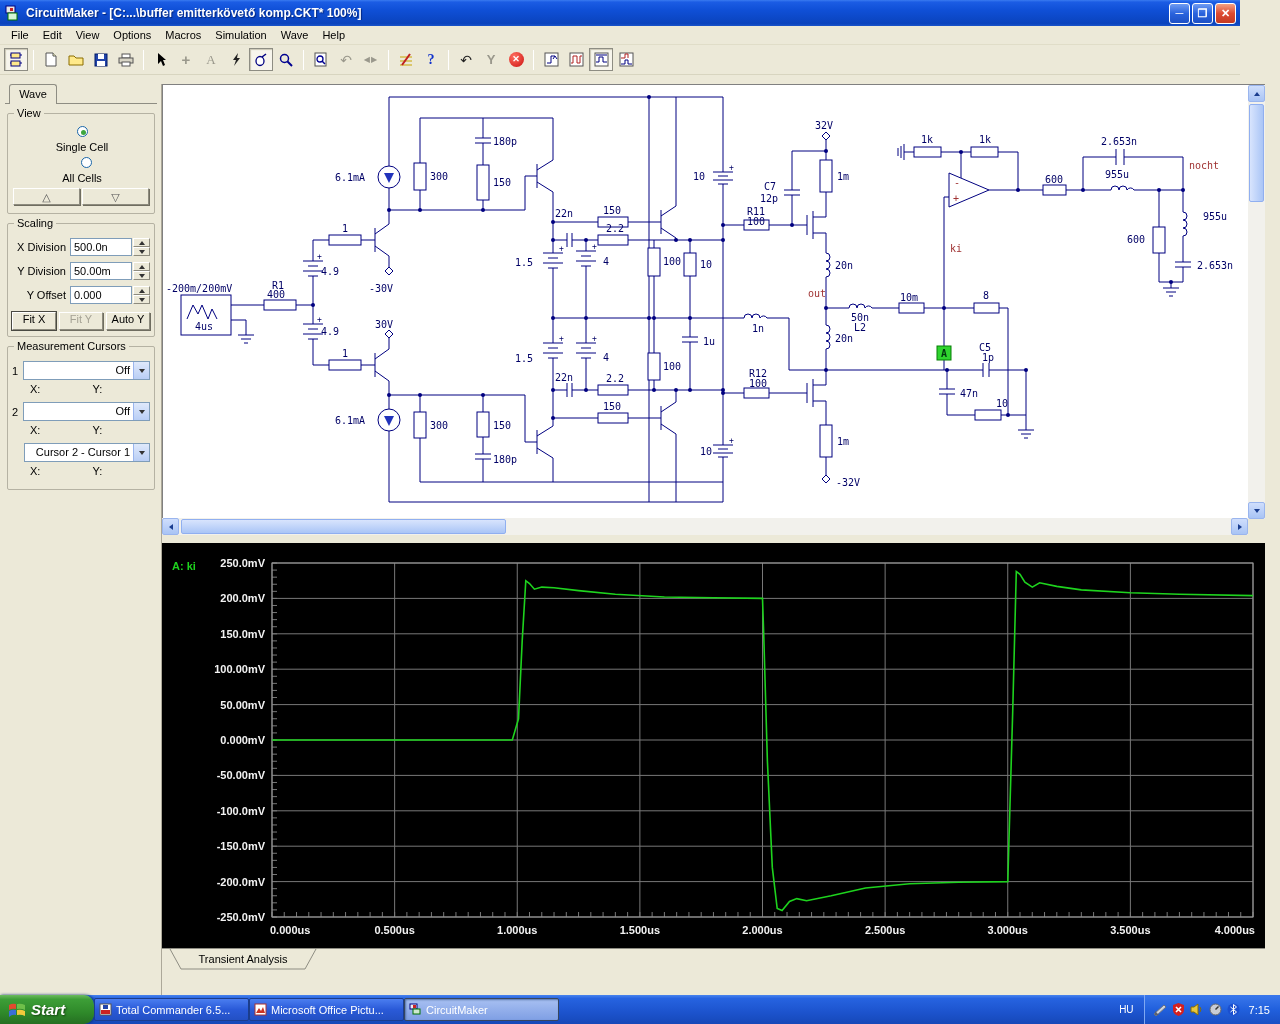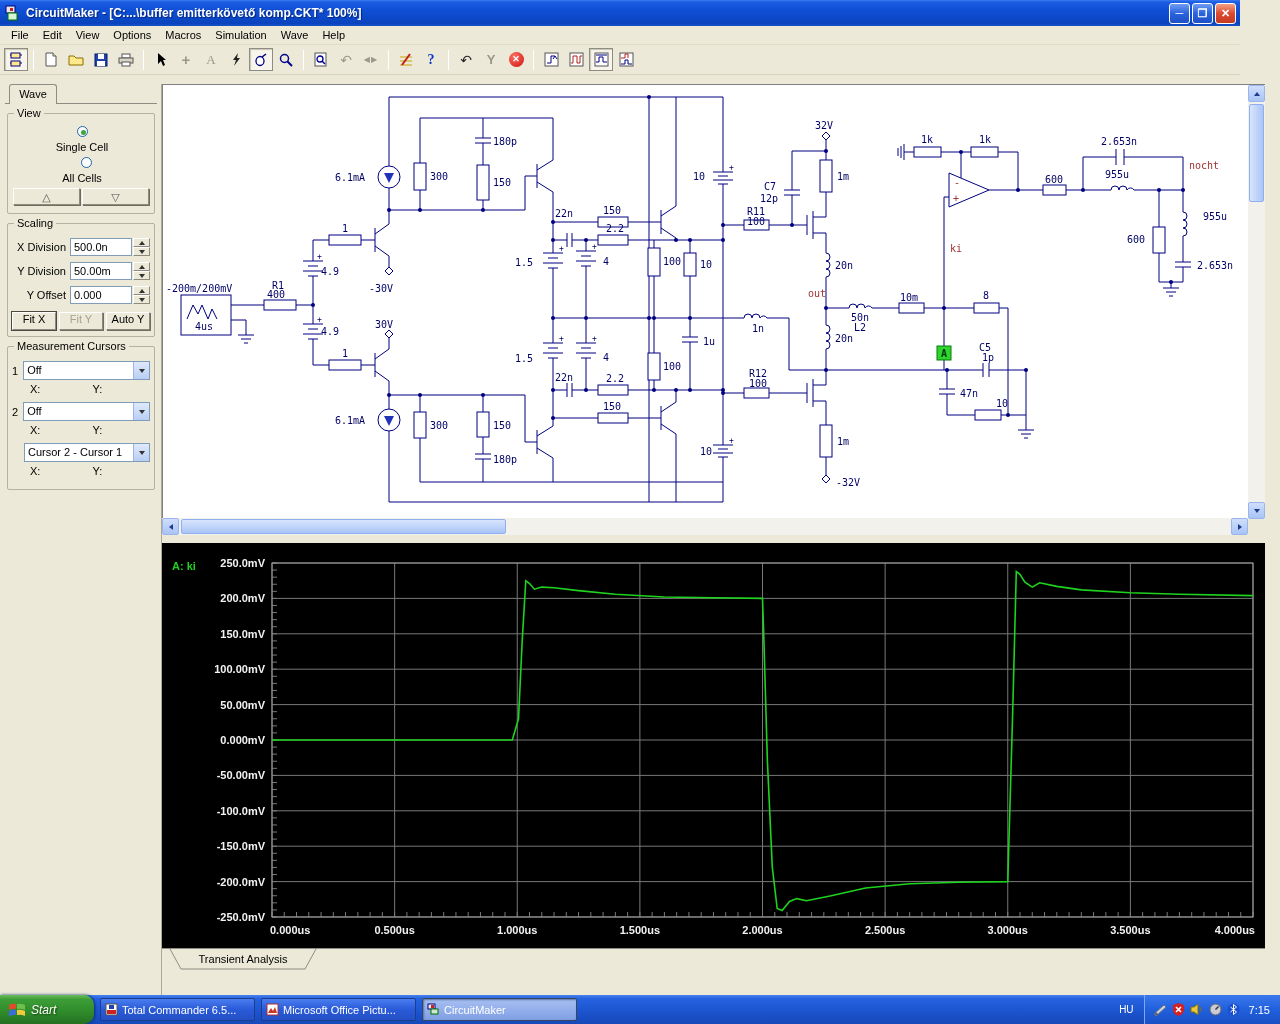--- a/index.html
+++ b/index.html
@@ -48,21 +48,21 @@
   .spin { width:17px; height:18px; margin-left:1px; display:flex; flex-direction:column; }
   .spin div { flex:1; background:#ece9d8; border:1px solid; border-color:#fff #8d8b7e #8d8b7e #fff; display:flex; align-items:center; justify-content:center; }
   .tri-u { width:0;height:0;border-left:3px solid transparent;border-right:3px solid transparent;border-bottom:4px solid #333; }
   .tri-d { width:0;height:0;border-left:3px solid transparent;border-right:3px solid transparent;border-top:4px solid #333; }
   .fitrow { display:flex; gap:3px; margin-top:8px; }
   .fitrow .btn3d { flex:1; height:18px; padding-top:0; }
   .fitrow .def { outline:1px solid #4a4a43; }
   .fitrow .dis { color:#a5a294; }
   .crow { display:flex; align-items:center; margin:7px 0 2px 0; font-size:11px; gap:5px; }
   .combo { flex:1; height:19px; border:1px solid #7f9db9; background:#fff; display:flex; }
-  .combo .val { flex:1; font-size:11px; padding:2px 3px; white-space:nowrap; overflow:hidden; }
+  .combo .val { flex:1; font-size:11px; padding:2px 3px; white-space:nowrap; overflow:hidden;text-align:right; }
   .combo .drop { width:16px; background:linear-gradient(180deg,#dfe9fb,#b9cef5); border-left:1px solid #9ab5ee; display:flex; align-items:center; justify-content:center; }
   .xyrow { display:flex; font-size:11px; margin:3px 0 6px 18px; gap:52px; }
 
   
   .rightarea { flex:1; display:flex; flex-direction:column; }
   .schemwrap { position:relative; height:434px; background:#fff; border:1px solid #808080; border-right:none; border-bottom:none; }
   .schemsvg { position:absolute; left:0; top:0; }
   .vscroll { position:absolute; right:0; top:0; width:17px; height:434px; background:#f2f1ec; display:flex; flex-direction:column; }
   .hscrollrow { height:17px; display:flex; }
   .hscroll { width:1086px; background:#f2f1ec; display:flex; }
@@ -80,22 +80,22 @@
   .sl.r { fill:#a03333; }
   .sl.plus { font-size:8px; }
   .sl.probe { fill:#00370f; font-weight:bold; }
   .tabtext { font:11px "Liberation Sans",sans-serif; fill:#000; }
 
   
   .taskbar { position:absolute; left:0; bottom:0; width:1280px; height:29px;
     background:linear-gradient(180deg,#4884ee 0%,#2663e0 12%,#1c53cd 60%,#1648b8 100%); display:flex; align-items:center; }
   .startbtn { height:29px; width:94px; border-radius:0 10px 10px 0; display:flex; align-items:center; gap:5px; padding-left:8px;
     background:linear-gradient(180deg,#6cbb5e 0%,#3d9e37 15%,#2f8a2a 60%,#256f22 100%); box-shadow:1px 0 3px #0a2c72; }
-  .startbtn .stxt { color:#fff; font-size:12px; font-weight:normal; font-style:italic; text-shadow:1px 1px 2px #14400f; }
-  .taskbtn { height:23px; width:155px; margin-left:6px; border-radius:2px; border:1px solid #1b3d8c;
+  .startbtn .stxt { color:#fff; font-size:15px; font-weight:bold; font-style:italic; text-shadow:1px 1px 2px #14400f; }
+  .taskbtn { height:23px; width:155px; border-radius:2px; border:1px solid #1b3d8c;
     background:linear-gradient(180deg,#4a7df0,#2a5ad8 50%,#2350c4); color:#fff; font-size:11px; display:flex; align-items:center; gap:4px; padding:0 4px; white-space:nowrap; overflow:hidden; }
   .taskbtn.active { background:linear-gradient(180deg,#a8c0f2,#7f9fe4); border-color:#37465e; color:#fff; box-shadow:inset 1px 1px 2px #5372a8; }
   .tspacer { flex:1; }
   .hu { color:#fff; font-size:10px; padding:0 10px;text-align:right; }
   .tray { height:29px; display:flex; align-items:center; gap:5px; padding:0 10px 0 8px;
     background:linear-gradient(180deg,#3a78ec 0%,#2160dd 50%,#1a4fc4 100%); border-left:1px solid #7fa8f2; }
   .clock { color:#fff; font-size:11px; margin-left:4px; }
 </style>
 </head>
 <body>

